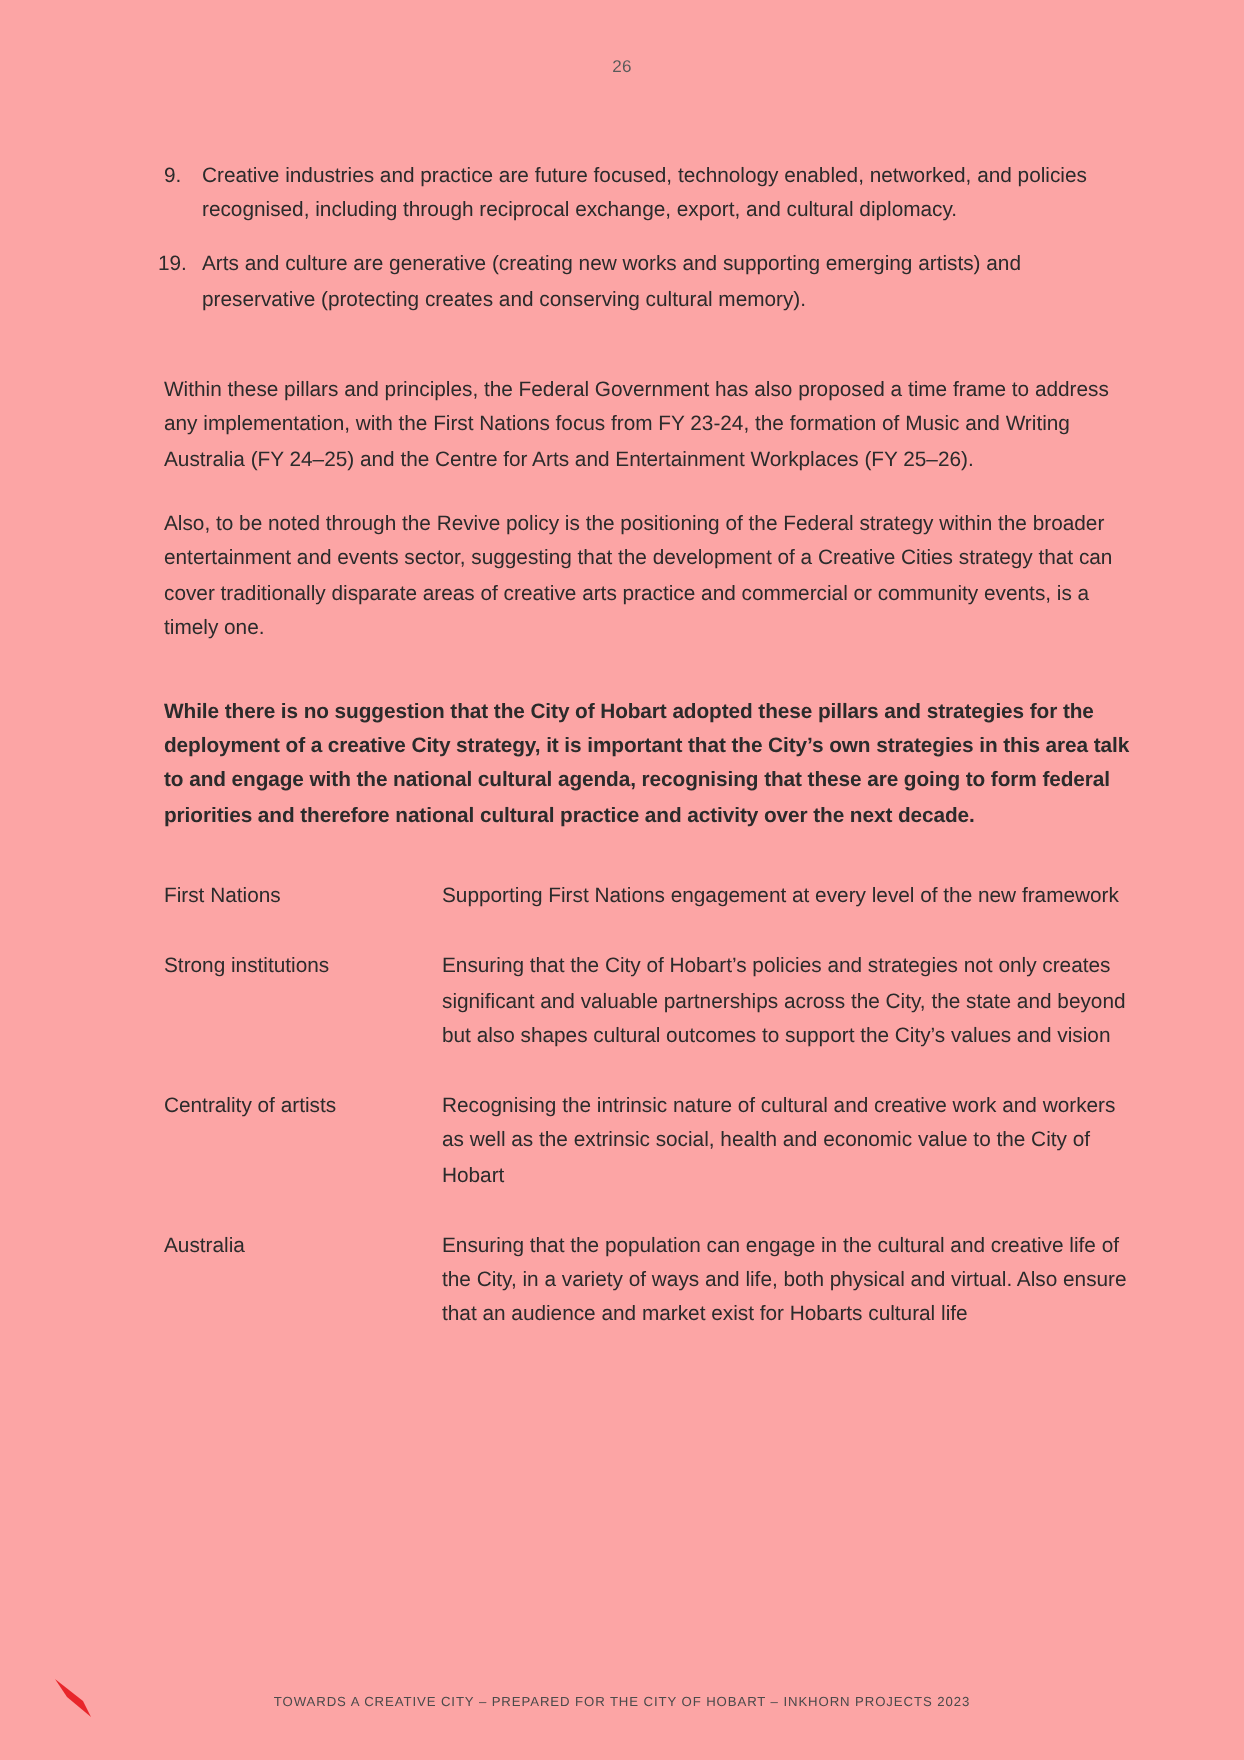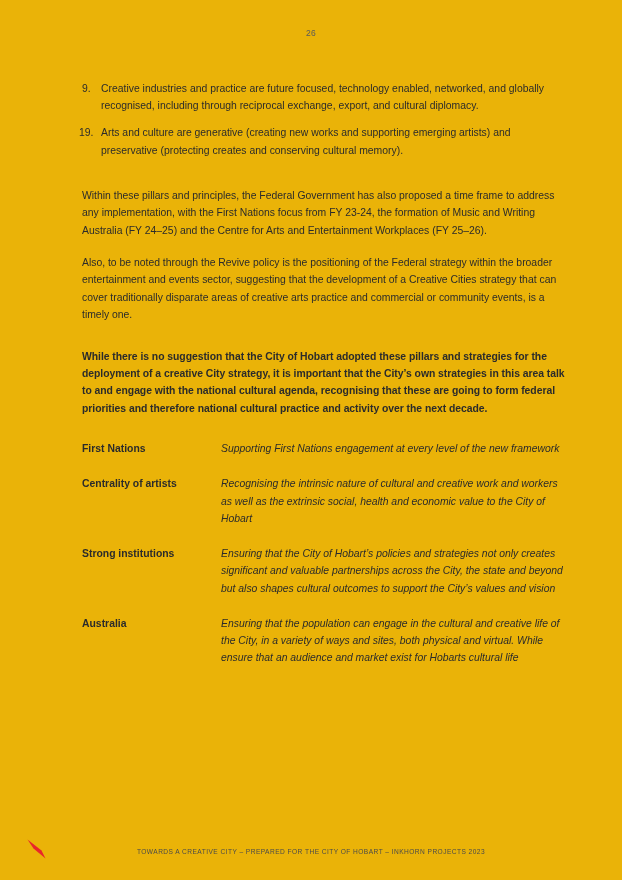--- a/index.html
+++ b/index.html
@@ -13,21 +13,21 @@
     position: relative;
     overflow: hidden;
     font-family: "Liberation Sans", sans-serif;
     color: #2b2b2b;
     -webkit-font-smoothing: antialiased;
   }
 
   .page {
     position: absolute;
     inset: 0;
-    background: #eab308;
+    background: #fca5a5;
   }
 
   
   .page-number {
     position: absolute;
     top: 28px;
     left: 0;
     width: 622px;
     text-align: center;
     font-size: 8.5px;
@@ -90,31 +90,30 @@
     margin-top: 23px;
     width: 484px;
     border-collapse: collapse;
   }
   .def-row { vertical-align: top; }
   .def-term {
     width: 131px;
     padding: 0 8px 18px 0;
     font-size: 10.4px;
     line-height: 17.2px;
-    font-weight: bold;
+    font-weight: normal;
     color: #2b2b2b;
     white-space: nowrap;
     margin-left: 23px;
   }
   .def-desc {
     padding: 0 0 18px 0;
     font-size: 10.4px;
     line-height: 17.2px;
     color: #2b2b2b;
-    font-style: italic;
   }
   .def-row:last-child .def-term,
   .def-row:last-child .def-desc { padding-bottom: 0; }
 
   
   .footer {
     position: absolute;
     left: 0;
     bottom: 0;
     width: 622px;
@@ -144,50 +143,50 @@
 
 <div class="page">
 
   <div class="page-number">26</div>
 
   <div class="content">
 
     <ul class="numbered-list">
       <li class="num-item">
         <span class="num-marker">9.</span>
-        <span>Creative industries and practice are future focused, technology enabled, networked, and globally recognised, including through reciprocal exchange, export, and cultural diplomacy.</span>
+        <span>Creative industries and practice are future focused, technology enabled, networked, and policies recognised, including through reciprocal exchange, export, and cultural diplomacy.</span>
       </li>
       <li class="num-item wide">
         <span class="num-marker">19.</span>
         <span>Arts and culture are generative (creating new works and supporting emerging artists) and preservative (protecting creates and conserving cultural memory).</span>
       </li>
     </ul>
 
     <p class="para first-body">Within these pillars and principles, the Federal Government has also proposed a time frame to address any implementation, with the First Nations focus from FY 23-24, the formation of Music and Writing Australia (FY 24–25) and the Centre for Arts and Entertainment Workplaces (FY 25–26).</p>
     <p class="para">Also, to be noted through the Revive policy is the positioning of the Federal strategy within the broader entertainment and events sector, suggesting that the development of a Creative Cities strategy that can cover traditionally disparate areas of creative arts practice and commercial or community events, is a timely one.</p>
 
     <p class="para emphasis">While there is no suggestion that the City of Hobart adopted these pillars and strategies for the deployment of a creative City strategy, it is important that the City’s own strategies in this area talk to and engage with the national cultural agenda, recognising that these are going to form federal priorities and therefore national cultural practice and activity over the next decade.</p>
 
     <table class="def-table">
       <tbody>
         <tr class="def-row">
           <td class="def-term">First Nations</td>
           <td class="def-desc">Supporting First Nations engagement at every level of the new framework</td>
         </tr>
         <tr class="def-row">
+          <td class="def-term">Strong institutions</td>
+          <td class="def-desc">Ensuring that the City of Hobart’s policies and strategies not only creates significant and valuable partnerships across the City, the state and beyond but also shapes cultural outcomes to support the City’s values and vision</td>
+        </tr>
+        <tr class="def-row">
           <td class="def-term">Centrality of artists</td>
           <td class="def-desc">Recognising the intrinsic nature of cultural and creative work and workers as well as the extrinsic social, health and economic value to the City of Hobart</td>
         </tr>
         <tr class="def-row">
-          <td class="def-term">Strong institutions</td>
-          <td class="def-desc">Ensuring that the City of Hobart’s policies and strategies not only creates significant and valuable partnerships across the City, the state and beyond but also shapes cultural outcomes to support the City’s values and vision</td>
-        </tr>
-        <tr class="def-row">
           <td class="def-term">Australia</td>
-          <td class="def-desc">Ensuring that the population can engage in the cultural and creative life of the City, in a variety of ways and sites, both physical and virtual. While ensure that an audience and market exist for Hobarts cultural life</td>
+          <td class="def-desc">Ensuring that the population can engage in the cultural and creative life of the City, in a variety of ways and life, both physical and virtual. Also ensure that an audience and market exist for Hobarts cultural life</td>
         </tr>
       </tbody>
     </table>
 
   </div>
 
   <div class="footer">
     <span class="footer-logo">
       <svg width="26" height="26" viewBox="0 0 26 26" xmlns="http://www.w3.org/2000/svg">
         <polygon points="3.5,3.5 17.5,14.5 21.5,22.5 9.5,12.5" fill="#e8262b"></polygon>

